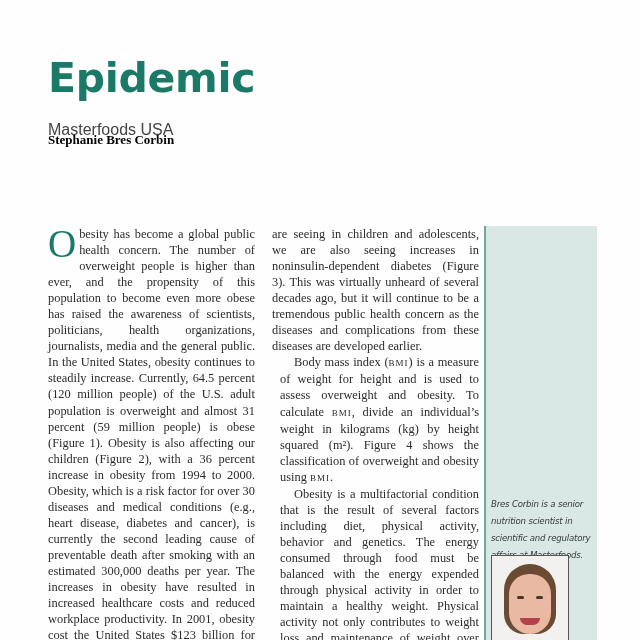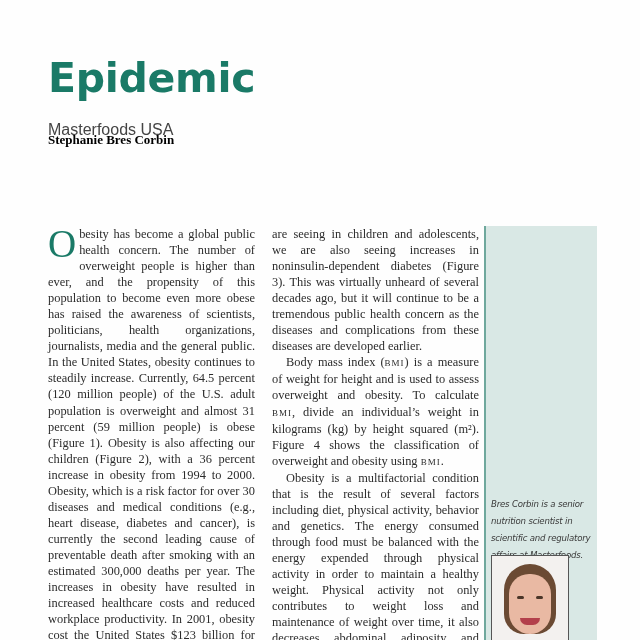--- a/index.html
+++ b/index.html
@@ -2,21 +2,21 @@
 <html><head>
 <meta charset="utf-8">
 <style>
   html, body { margin:0; padding:0; }
   body { width:640px; height:640px; overflow:hidden; background:#fefefe; position:relative; font-family:"Liberation Serif", serif; color:#2a2a2a; }
   .title { position:absolute; left:48px; top:8px; margin:0; font-family:"DejaVu Sans", sans-serif; font-weight:bold; font-size:41px; line-height:47px; color:#1a7a67; letter-spacing:-0.3px; }
   .author { position:absolute; left:48px; top:104px; font-family:Liberation Serif, serif; font-weight:bold; font-size:13px; color:#000000;margin-top:28px; }
   .affil { position:absolute; left:48px; top:121px; font-family:"Liberation Sans", sans-serif; font-size:16px; color:#444; }
   .col { position:absolute; top:226px; width:207px; font-size:12.4px; line-height:16.05px; text-align:justify; color:#2b2b2b; }
   .col p { margin:0; }
-  .col .indent { text-indent:14px; }
+  .col .indent { text-indent:14px;margin-left:8px; }
   #col1 { left:48px; }
   #col2 { left:272px; }
   .dropcap { float:left; font-size:39px; line-height:30px; color:#1a7a67; margin:3px 3px 0 0; font-family:"Liberation Serif", serif; }
   .sc { font-size:9px; letter-spacing:1px; }
   .sidebar { position:absolute; left:484px; top:226px; width:113px; height:420px; background:#d9e8e5; border-left:2px solid #6fa89d; box-sizing:border-box; }
   .bio { position:absolute; left:491px; top:496px; width:104px; font-family:"DejaVu Sans", sans-serif; font-style:italic; font-size:8.6px; line-height:17px; color:#3a3a3a; letter-spacing:-0.2px; }
   .photo { position:absolute; left:491px; top:555px; width:78px; height:90px; border:1px solid #555; background:#f3f1ef; overflow:hidden; box-sizing:border-box; }
   .photo .hair { position:absolute; left:12px; top:8px; width:52px; height:70px; border-radius:26px 26px 20px 20px; background:#6b4a33; }
   .photo .face { position:absolute; left:17px; top:18px; width:42px; height:60px; border-radius:21px 21px 22px 22px; background:#e9b9a3; }
   .photo .eye { position:absolute; top:40px; width:7px; height:3px; border-radius:2px; background:#4a3528; }

